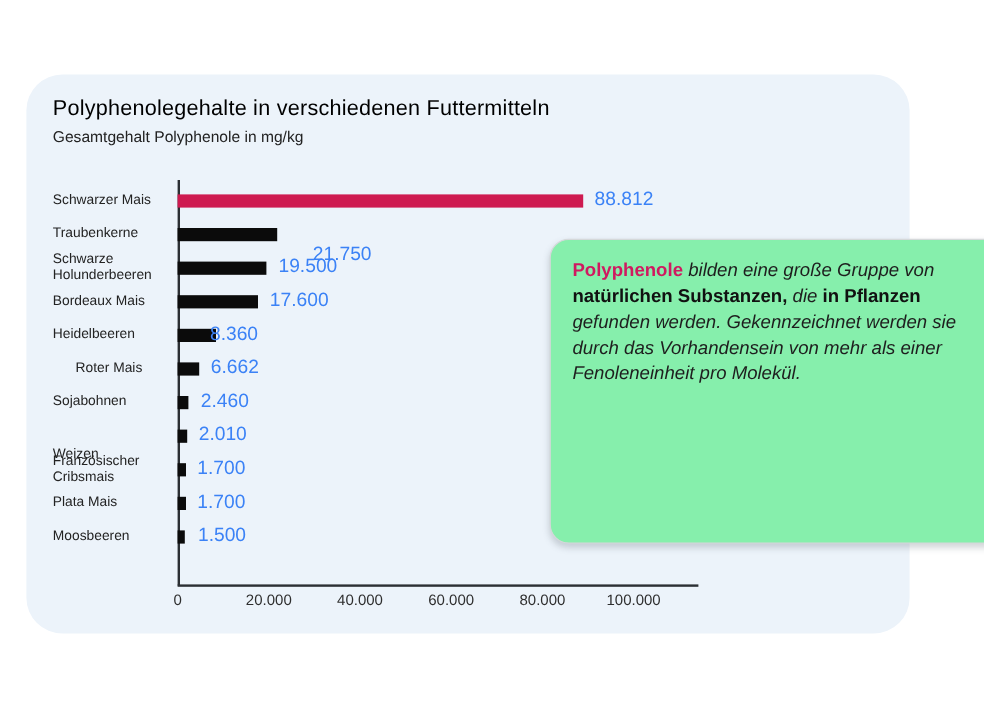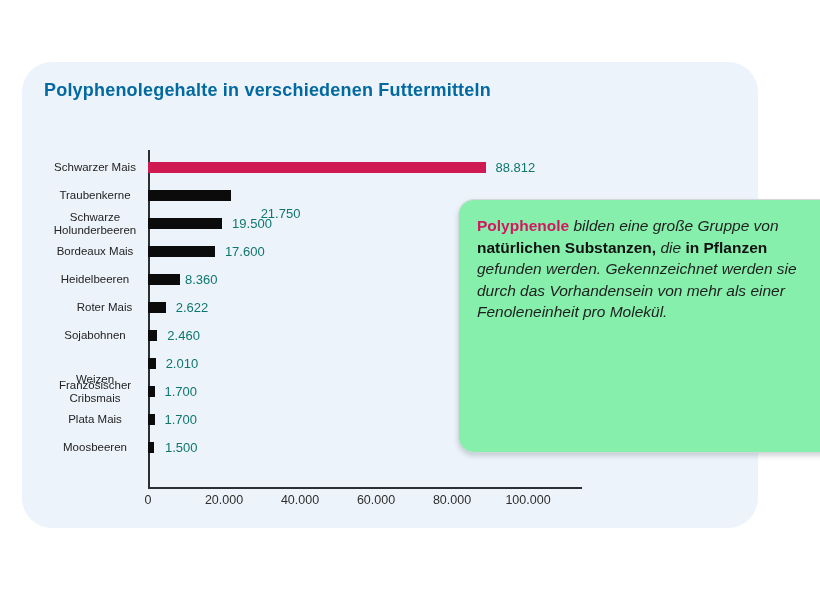--- a/index.html
+++ b/index.html
@@ -8,44 +8,43 @@
   .page {
     position:relative; width:820px; height:600px;
     background:#ffffff; overflow:hidden;
   }
   .card {
     position:absolute; left:22px; top:62px; width:736px; height:466px;
     background:#ecf3fa; border-radius:30px;
   }
   .title {
     position:absolute; left:44px; top:80px;
-    font-size:18px; font-weight:700; color:#0369a1; letter-spacing:.2px;
+    font-size:18px; font-weight:400; color:#000000; letter-spacing:.2px;
   }
   .subtitle {
     position:absolute; left:44px; top:106px;
     font-size:13px; color:#222222;
   }
   .axis-y {
     position:absolute; left:148px; top:150px; width:2px; height:338px;
     background:#2b2f33;
   }
   .axis-x {
     position:absolute; left:148px; top:487px; width:434px; height:2px;
     background:#2b2f33;
   }
   .cat-label {
     position:absolute; left:44px; width:102px;
     font-size:11.5px; line-height:12.5px; color:#232323;
     transform:translateY(-50%);
-    text-align:center;
   }
   .bar { position:absolute; height:11px; }
   .val-label {
     position:absolute; transform:translateY(-50%);
-    font-size:13px; color:#0f766e;
+    font-size:16px; color:#3b82f6;
   }
   .tick-label {
     position:absolute; top:493px; transform:translateX(-50%);
     font-size:12.5px; color:#2e2e2e;
   }
   .infobox {
     position:absolute; left:458px; top:199px; width:390px; min-height:254px;
     background:#86efac; border:1px solid #d5d8da; border-radius:16px;
     box-shadow:0 3px 5px rgba(110,120,130,.3);
     padding:15px 30px 14px 18px;
@@ -59,43 +58,44 @@
   .seg-bold   { font-style:normal; font-weight:700; color:#111111; }
   .seg-italic { font-style:italic; }
 </style>
 </head>
 <body>
 
 <div class="page">
   <div class="card"></div>
 
   <h1 class="title">Polyphenolegehalte in verschiedenen Futtermitteln</h1>
+  <div class="subtitle">Gesamtgehalt Polyphenole in mg/kg</div>
 
   <div>
     <div class="axis-y"></div>
     <div class="axis-x"></div>
     <div id="bars-layer">
         <div class="cat-label" style="top: 167px;">Schwarzer Mais</div>
         <div class="bar" style="left: 148px; top: 161.5px; width: 337.5px; background: rgb(206, 26, 80);"></div>
         <div class="val-label" style="left: 495.486px; top: 167px;">88.812</div>
         <div class="cat-label" style="top: 195px;">Traubenkerne</div>
         <div class="bar" style="left: 148px; top: 189.5px; width: 82.7px; background: rgb(11, 11, 11);"></div>
         <div class="val-label" style="left: 240.65px; top: 213px; margin-left: 20px;">21.750</div>
         <div class="cat-label" style="top: 223px;">Schwarze Holunderbeeren</div>
         <div class="bar" style="left: 148px; top: 217.5px; width: 74.1px; background: rgb(11, 11, 11);"></div>
         <div class="val-label" style="left: 232.1px; top: 223px;">19.500</div>
         <div class="cat-label" style="top: 251px;">Bordeaux Mais</div>
         <div class="bar" style="left: 148px; top: 245.5px; width: 66.9px; background: rgb(11, 11, 11);"></div>
         <div class="val-label" style="left: 224.88px; top: 251px;">17.600</div>
         <div class="cat-label" style="top: 279px;">Heidelbeeren</div>
         <div class="bar" style="left: 148px; top: 273.5px; width: 31.8px; background: rgb(11, 11, 11);"></div>
-        <div class="val-label" style="left: 185px; top: 279px; text-align: center;">8.360</div>
+        <div class="val-label" style="left: 175px; top: 279px; text-align: center;">8.360</div>
         <div class="cat-label" style="top: 307px; padding-left: 19px;">Roter Mais</div>
         <div class="bar" style="left: 148px; top: 301.5px; width: 17.7px; background: rgb(11, 11, 11);"></div>
-        <div class="val-label" style="left: 175.67px; top: 307px;">2.622</div>
+        <div class="val-label" style="left: 175.67px; top: 307px;">6.662</div>
         <div class="cat-label" style="top: 335px;">Sojabohnen</div>
         <div class="bar" style="left: 148px; top: 329.5px; width: 9.3px; background: rgb(11, 11, 11);"></div>
         <div class="val-label" style="left: 167.348px; top: 335px;">2.460</div>
         <div class="cat-label" style="top: 379px;">Weizen</div>
         <div class="bar" style="left: 148px; top: 357.5px; width: 7.6px; background: rgb(11, 11, 11);"></div>
         <div class="val-label" style="left: 165.638px; top: 363px;">2.010</div>
         <div class="cat-label" style="top: 391px;">Französischer Cribsmais</div>
         <div class="bar" style="left: 148px; top: 385.5px; width: 6.5px; background: rgb(11, 11, 11);"></div>
         <div class="val-label" style="left: 164.46px; top: 391px;">1.700</div>
         <div class="cat-label" style="top: 419px;">Plata Mais</div>

